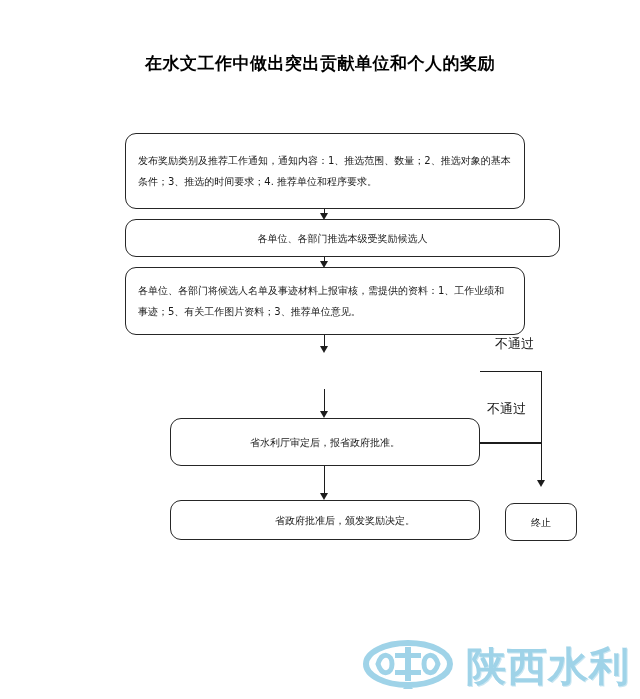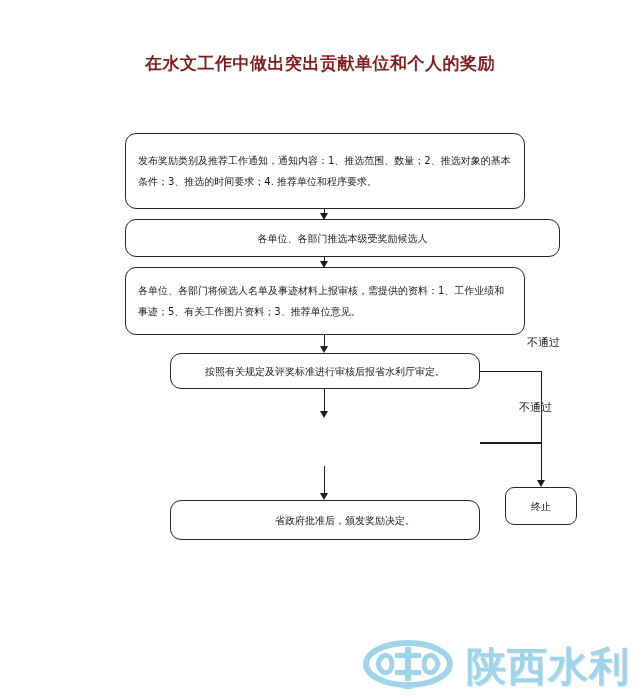--- a/index.html
+++ b/index.html
@@ -23,21 +23,21 @@
 
   
   .title {
     position: absolute;
     left: 0;
     top: 52px;
     width: 640px;
     text-align: center;
     font-size: 17px;
     font-weight: bold;
-    color: #7f1d1d;
+    color: #000000;
     letter-spacing: 0.5px;
     white-space: nowrap;
   }
 
   
   .node {
     position: absolute;
     box-sizing: border-box;
     border: 1px solid #262626;
     border-radius: 11px;
@@ -63,21 +63,21 @@
     text-align: center;
   }
 
   
   #node-publish   { left:125px; top:133px; width:400px; height:76px; }
   #node-nominate  { left:125px; top:219px; width:435px; height:38px; }
   #node-submit    { left:125px; top:267px; width:400px; height:68px; }
   #node-review    { left:170px; top:353px; width:310px; height:36px; }
   #node-approve   { left:170px; top:418px; width:310px; height:48px; }
   #node-issue     { left:170px; top:500px; width:310px; height:40px;padding-left:40px; }
-  #node-terminate { left:505px; top:487px; width:72px; height:38px;
+  #node-terminate { left:505px; top:503px; width:72px; height:38px;
                     border-radius: 9px; }
 
   
   .conn {
     position: absolute;
     background: #1c1c1c;
   }
   .conn.v { width: 1px; }
   .conn.h { height: 1px; }
 
@@ -85,24 +85,23 @@
     position: absolute;
     width: 0; height: 0;
     border-left: 4px solid transparent;
     border-right: 4px solid transparent;
     border-top: 7px solid #1c1c1c;
   }
 
   
   .branch-label {
     position: absolute;
-    font-size: 11px;
+    font-size: 13px;
     color: #1a1a1a;
     white-space: nowrap;
-    margin-left: 32px;
   }
   #label-reject-1 { left: 495px; top: 335px; }
   #label-reject-2 { left: 487px; top: 400px; }
 
   
   .logo {
     position: absolute;
     left: 362px;
     top: 637px;
     width: 266px;
@@ -163,24 +162,24 @@
   </div>
 
   <div class="node align-center" id="node-nominate">
     <span class="node-text">各单位、各部门推选本级受奖励候选人</span>
   </div>
 
   <div class="node align-left" id="node-submit">
     <span class="node-text">各单位、各部门将候选人名单及事迹材料上报审核，需提供的资料：1、工作业绩和事迹；5、有关工作图片资料；3、推荐单位意见。</span>
   </div>
 
-  <div class="node align-center" id="node-review">
-    <span class="node-text">按照有关规定及评奖标准进行审核后报省水利厅审定。</span>
-  </div>
-
+
+  <div class="node align-center" id="node-approve">
+    <span class="node-text">省水利厅审定后，报省政府批准。</span>
+  </div>
 
   <div class="node align-center" id="node-issue">
     <span class="node-text">省政府批准后，颁发奖励决定。</span>
   </div>
 
   <div class="node align-center" id="node-terminate">
     <span class="node-text">终止</span>
   </div>
 
   <div class="logo">

